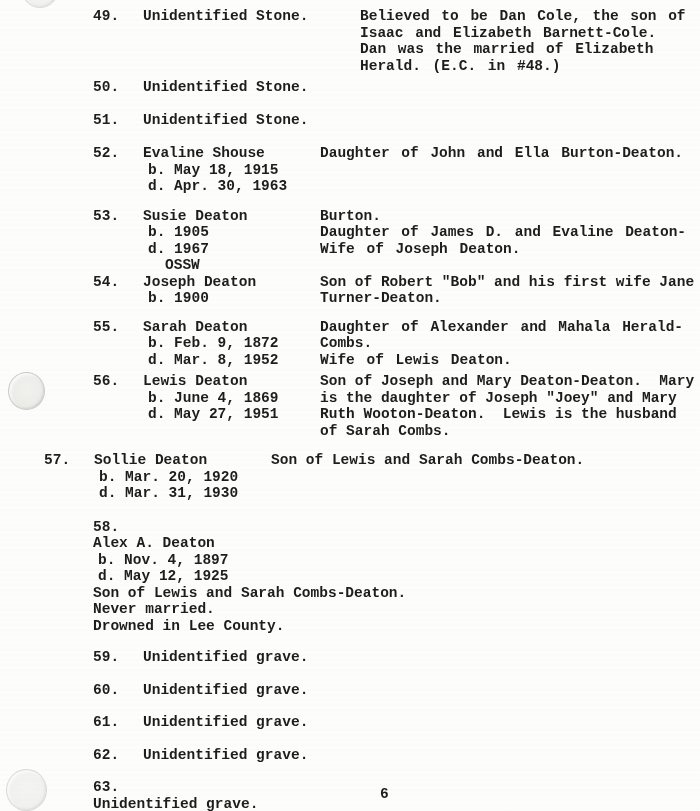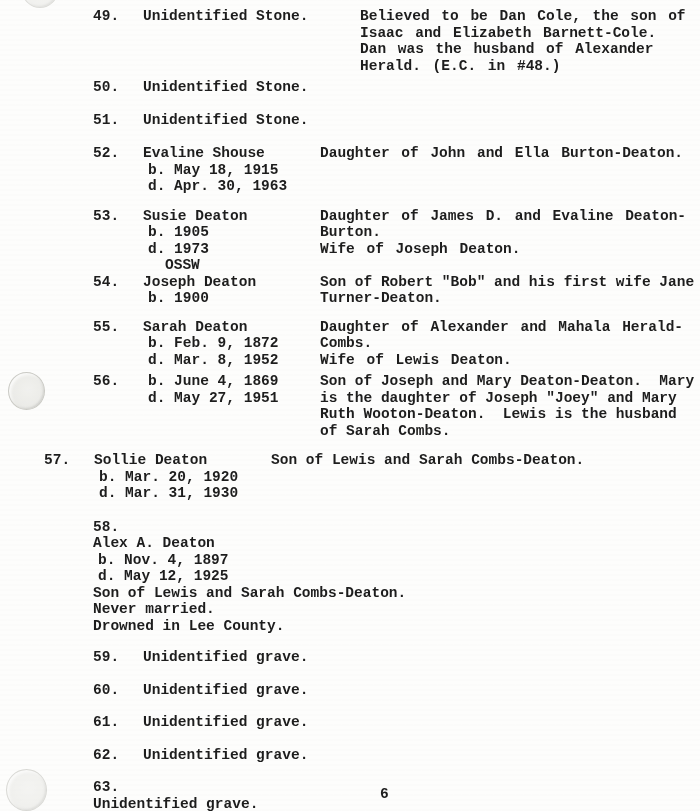--- a/index.html
+++ b/index.html
@@ -60,21 +60,21 @@
   <div class="hp hp-top"></div>
   <div class="hp hp-mid"></div>
   <div class="hp hp-bot"></div>
 
   <main class="records" id="records">
       <div class="entry">
         <span class="num">49.</span>
         <div class="left-col">
           <div class="name-line">Unidentified Stone.</div>
         </div>
-        <div class="desc"><div class="desc-line">Believed to be Dan Cole, the son of</div><div class="desc-line">Isaac and Elizabeth Barnett-Cole.</div><div class="desc-line">Dan was the husband of Alexander</div><div class="desc-line">Herald. (E.C. in #48.)</div></div>
+        <div class="desc"><div class="desc-line">Believed to be Dan Cole, the son of</div><div class="desc-line">Isaac and Elizabeth Barnett-Cole.</div><div class="desc-line">Dan was the married of Elizabeth</div><div class="desc-line">Herald. (E.C. in #48.)</div></div>
       </div>
       <div class="entry">
         <span class="num">50.</span>
         <div class="left-col">
           <div class="name-line">Unidentified Stone.</div>
         </div>
         <div class="desc"></div>
       </div>
       <div class="entry">
         <span class="num">51.</span>
@@ -90,24 +90,24 @@
           <div class="date-line">b. May 18, 1915</div>
           <div class="date-line">d. Apr. 30, 1963</div>
         </div>
         <div class="desc"><div class="desc-line">Daughter of John and Ella Burton-Deaton.</div></div>
       </div>
       <div class="entry">
         <span class="num">53.</span>
         <div class="left-col">
           <div class="name-line">Susie Deaton</div>
           <div class="date-line">b. 1905</div>
-          <div class="date-line">d. 1973</div>
+          <div class="date-line">d. 1967</div>
           <div class="ossw-line">OSSW</div>
         </div>
-        <div class="desc"><div class="desc-line">Daughter of James D. and Evaline Deaton-</div><div class="desc-line">Burton.</div><div class="desc-line">Wife of Joseph Deaton.</div></div>
+        <div class="desc"><div class="desc-line">Burton.</div><div class="desc-line">Daughter of James D. and Evaline Deaton-</div><div class="desc-line">Wife of Joseph Deaton.</div></div>
       </div>
       <div class="entry">
         <span class="num">54.</span>
         <div class="left-col">
           <div class="name-line">Joseph Deaton</div>
           <div class="date-line">b. 1900</div>
         </div>
         <div class="desc"><div class="desc-line">Son of Robert "Bob" and his first wife Jane</div><div class="desc-line">Turner-Deaton.</div></div>
       </div>
       <div class="entry">
@@ -115,20 +115,21 @@
         <div class="left-col">
           <div class="name-line">Sarah Deaton</div>
           <div class="date-line">b. Feb. 9, 1872</div>
           <div class="date-line">d. Mar. 8, 1952</div>
         </div>
         <div class="desc"><div class="desc-line">Daughter of Alexander and Mahala Herald-</div><div class="desc-line">Combs.</div><div class="desc-line">Wife of Lewis Deaton.</div></div>
       </div>
       <div class="entry">
         <span class="num">56.</span>
         <div class="left-col">
+          <div class="name-line">Lewis Deaton</div>
           <div class="date-line">b. June 4, 1869</div>
           <div class="date-line">d. May 27, 1951</div>
         </div>
         <div class="desc"><div class="desc-line">Son of Joseph and Mary Deaton-Deaton.  Mary</div><div class="desc-line">is the daughter of Joseph "Joey" and Mary</div><div class="desc-line">Ruth Wooton-Deaton.  Lewis is the husband</div><div class="desc-line">of Sarah Combs.</div></div>
       </div>
       <div class="entry">
         <span class="num">57.</span>
         <div class="left-col">
           <div class="name-line">Sollie Deaton</div>
           <div class="date-line">b. Mar. 20, 1920</div>

